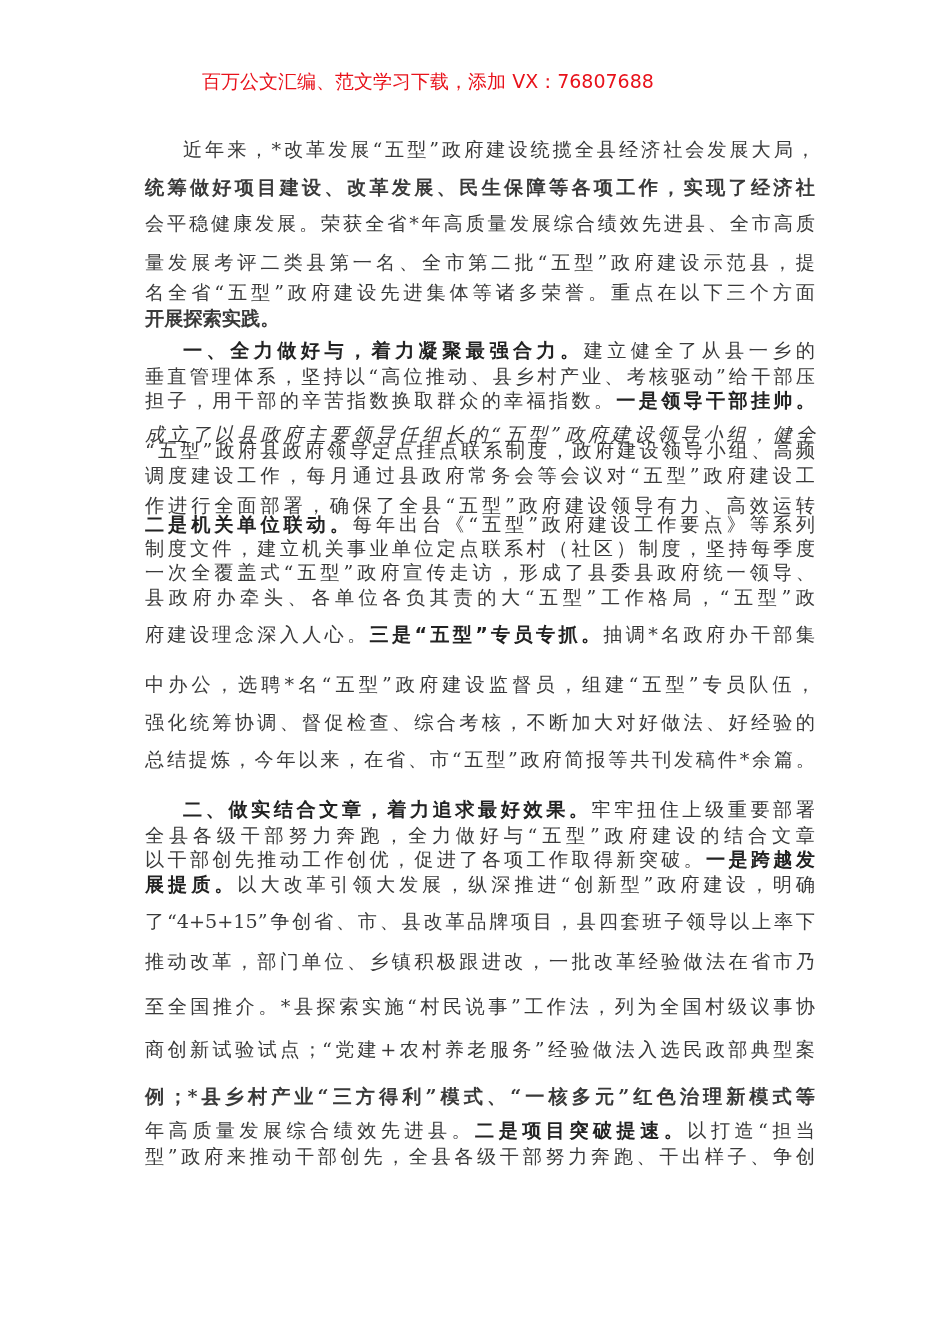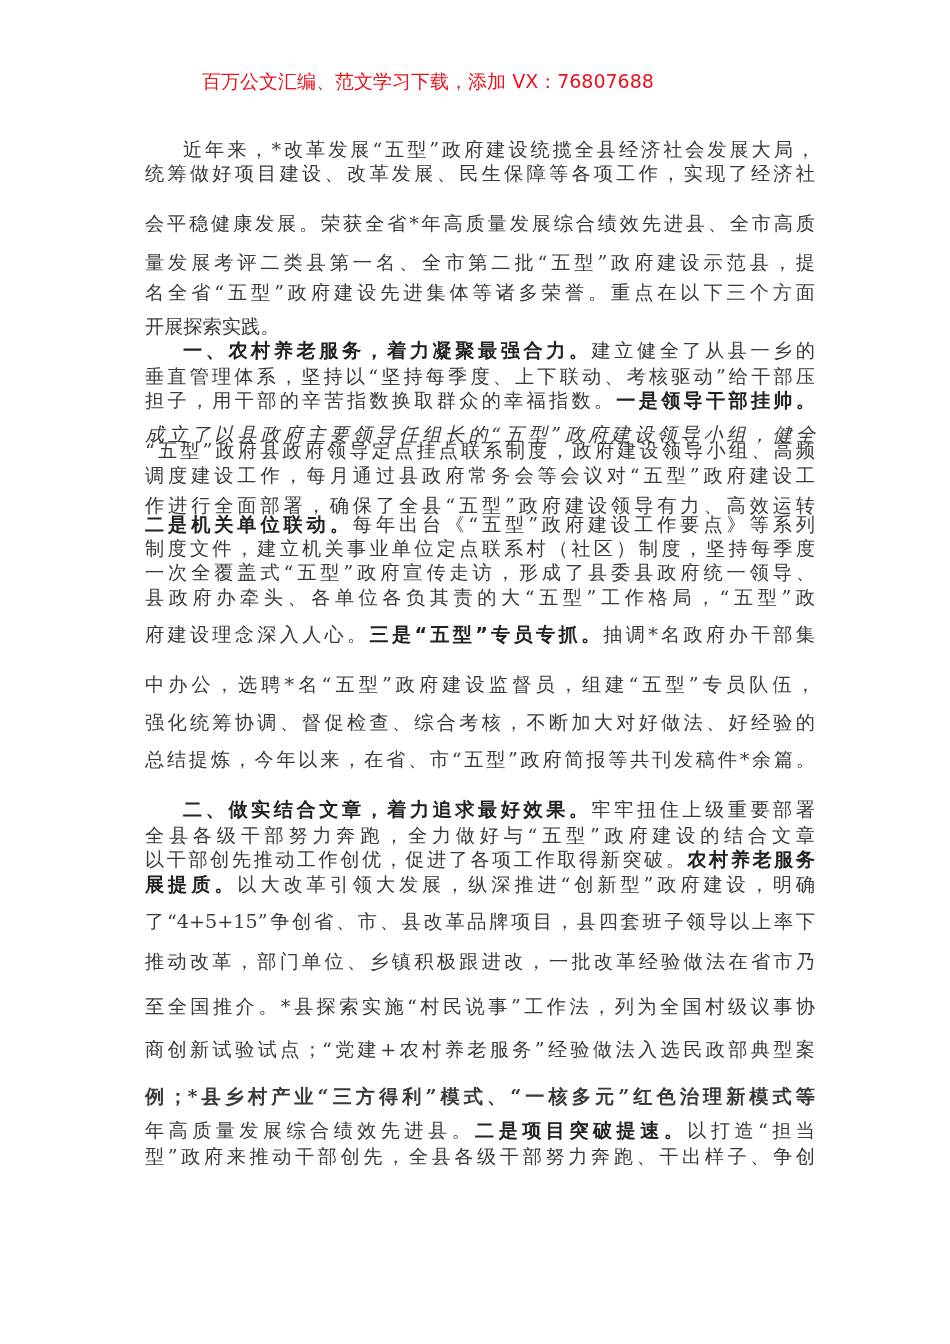--- a/index.html
+++ b/index.html
@@ -21,47 +21,47 @@
   .b { font-family: "DejaVu Sans", "Liberation Sans", sans-serif; font-weight: bold; color: #222; }
 </style>
 </head>
 <body>
 
 <div class="page">
   <div class="header">百万公文汇编、范文学习下载，添加 VX：76807688</div>
   <div id="body">
       <div>
         <div class="line indent" style="top: 137px;"><span>近年来，*改革发展“五型”政府建设统揽全县经济社会发展大局，</span></div>
-        <div class="line" style="top: 161px;"><span>统筹做好项目建设、改革发展、民生保障等各项工作，实现了经济社</span></div>
+        <div class="line" style="top: 175px; font-weight: bold;"><span>统筹做好项目建设、改革发展、民生保障等各项工作，实现了经济社</span></div>
         <div class="line" style="top: 211px;"><span>会平稳健康发展。荣获全省*年高质量发展综合绩效先进县、全市高质</span></div>
         <div class="line" style="top: 250px;"><span>量发展考评二类县第一名、全市第二批“五型”政府建设示范县，提</span></div>
         <div class="line" style="top: 280px;"><span>名全省“五型”政府建设先进集体等诸多荣誉。重点在以下三个方面</span></div>
-        <div class="line last" style="top: 314px;"><span>开展探索实践。</span></div>
+        <div class="line last" style="top: 306px; font-weight: bold;"><span>开展探索实践。</span></div>
       </div>
       <div>
-        <div class="line indent" style="top: 338px;"><span class="b">一、农村养老服务，着力凝聚最强合力。</span><span>建立健全了从县一乡的</span></div>
-        <div class="line" style="top: 364px;"><span>垂直管理体系，坚持以“坚持每季度、上下联动、考核驱动”给干部压</span></div>
+        <div class="line indent" style="top: 338px;"><span class="b">一、全力做好与，着力凝聚最强合力。</span><span>建立健全了从县一乡的</span></div>
+        <div class="line" style="top: 364px;"><span>垂直管理体系，坚持以“高位推动、县乡村产业、考核驱动”给干部压</span></div>
         <div class="line" style="top: 388px;"><span>担子，用干部的辛苦指数换取群众的幸福指数。</span><span class="b">一是领导干部挂帅。</span></div>
         <div class="line" style="top: 422px; font-style: italic;"><span>成立了以县政府主要领导任组长的“五型”政府建设领导小组，健全</span></div>
         <div class="line" style="top: 438px;"><span>“五型”政府县政府领导定点挂点联系制度，政府建设领导小组、高频</span></div>
         <div class="line" style="top: 463px;"><span>调度建设工作，每月通过县政府常务会等会议对“五型”政府建设工</span></div>
         <div class="line" style="top: 493px;"><span>作进行全面部署，确保了全县“五型”政府建设领导有力、高效运转</span></div>
         <div class="line" style="top: 512px;"><span class="b">二是机关单位联动。</span><span>每年出台《“五型”政府建设工作要点》等系列</span></div>
         <div class="line" style="top: 536px;"><span>制度文件，建立机关事业单位定点联系村（社区）制度，坚持每季度</span></div>
         <div class="line" style="top: 560px;"><span>一次全覆盖式“五型”政府宣传走访，形成了县委县政府统一领导、</span></div>
         <div class="line" style="top: 585px;"><span>县政府办牵头、各单位各负其责的大“五型”工作格局，“五型”政</span></div>
         <div class="line" style="top: 622px;"><span>府建设理念深入人心。</span><span class="b">三是“五型”专员专抓。</span><span>抽调*名政府办干部集</span></div>
         <div class="line" style="top: 672px;"><span>中办公，选聘*名“五型”政府建设监督员，组建“五型”专员队伍，</span></div>
         <div class="line" style="top: 710px;"><span>强化统筹协调、督促检查、综合考核，不断加大对好做法、好经验的</span></div>
         <div class="line" style="top: 747px;"><span>总结提炼，今年以来，在省、市“五型”政府简报等共刊发稿件*余篇。</span></div>
       </div>
       <div>
         <div class="line indent" style="top: 797px;"><span class="b">二、做实结合文章，着力追求最好效果。</span><span>牢牢扭住上级重要部署</span></div>
         <div class="line" style="top: 823px;"><span>全县各级干部努力奔跑，全力做好与“五型”政府建设的结合文章</span></div>
-        <div class="line" style="top: 847px;"><span>以干部创先推动工作创优，促进了各项工作取得新突破。</span><span class="b">农村养老服务</span></div>
+        <div class="line" style="top: 847px;"><span>以干部创先推动工作创优，促进了各项工作取得新突破。</span><span class="b">一是跨越发</span></div>
         <div class="line" style="top: 872px;"><span class="b">展提质。</span><span>以大改革引领大发展，纵深推进“创新型”政府建设，明确</span></div>
         <div class="line" style="top: 909px;"><span>了“4+5+15”争创省、市、县改革品牌项目，县四套班子领导以上率下</span></div>
         <div class="line" style="top: 949px;"><span>推动改革，部门单位、乡镇积极跟进改，一批改革经验做法在省市乃</span></div>
         <div class="line" style="top: 994px;"><span>至全国推介。*县探索实施“村民说事”工作法，列为全国村级议事协</span></div>
         <div class="line" style="top: 1037px;"><span>商创新试验试点；“党建+农村养老服务”经验做法入选民政部典型案</span></div>
         <div class="line" style="top: 1084px; font-weight: bold;"><span>例；*县乡村产业“三方得利”模式、“一核多元”红色治理新模式等</span></div>
         <div class="line" style="top: 1118px;"><span>年高质量发展综合绩效先进县。</span><span class="b">二是项目突破提速。</span><span>以打造“担当</span></div>
         <div class="line" style="top: 1144px;"><span>型”政府来推动干部创先，全县各级干部努力奔跑、干出样子、争创</span></div>
       </div>
     </div>

